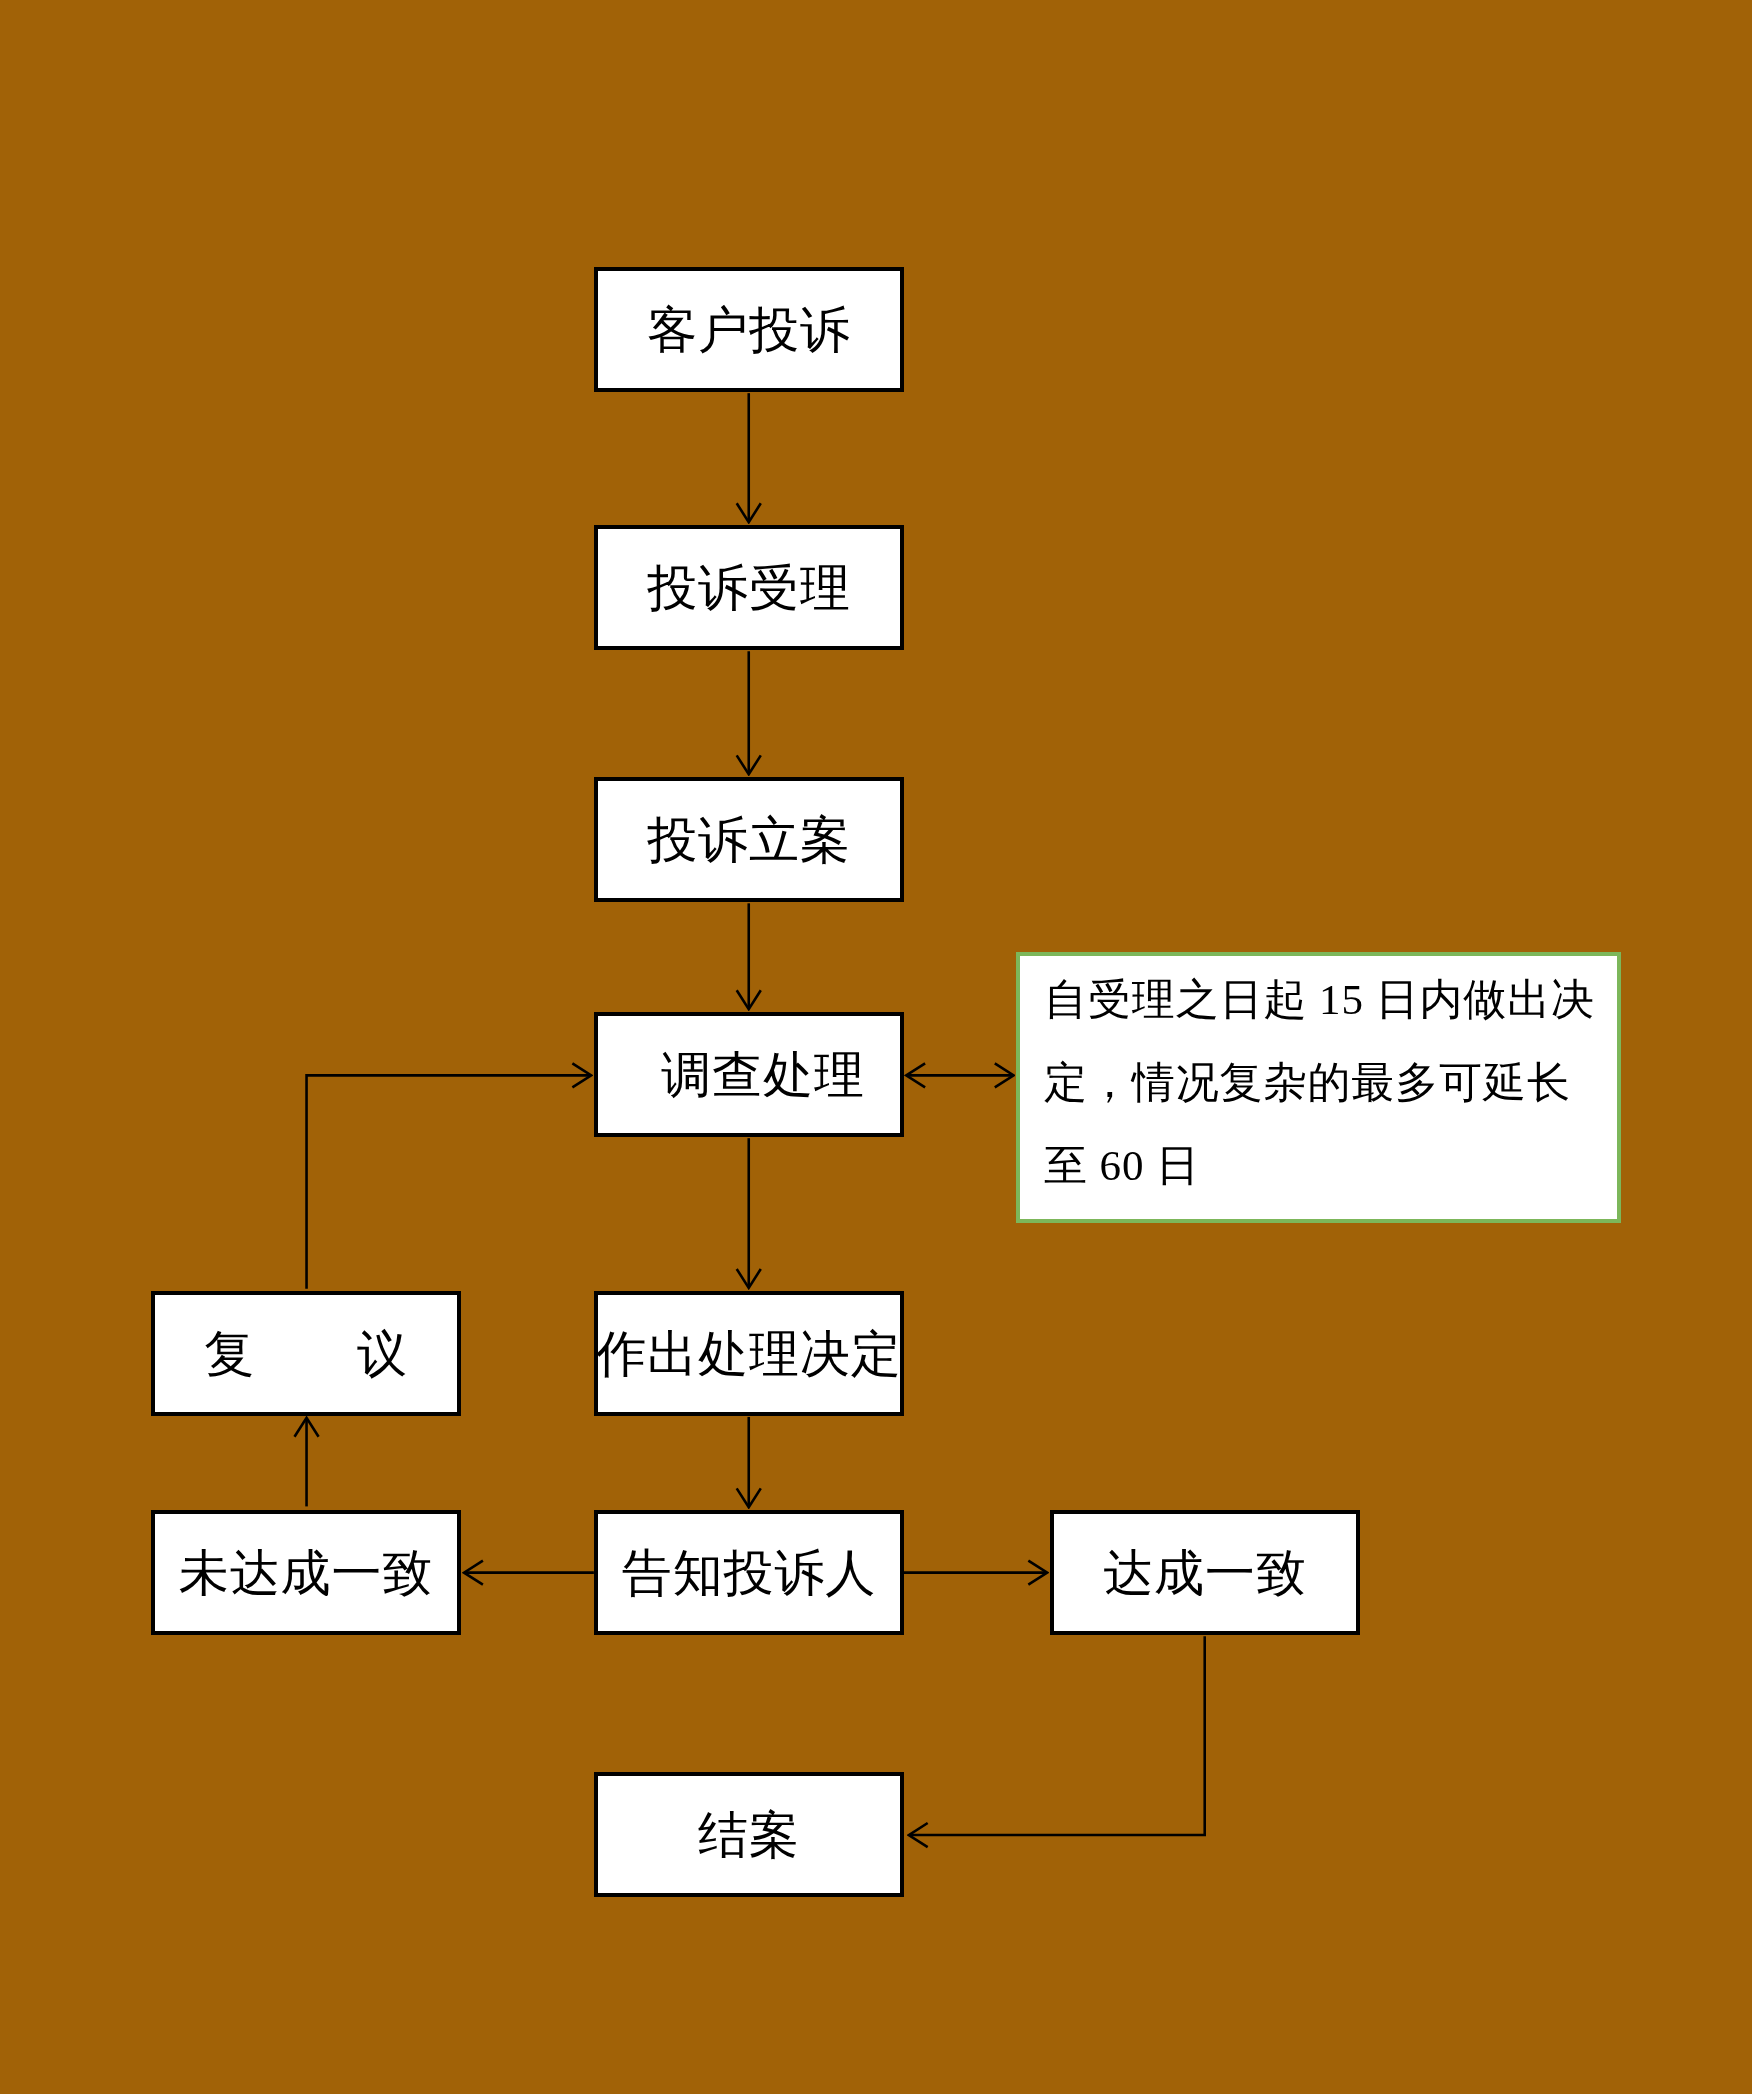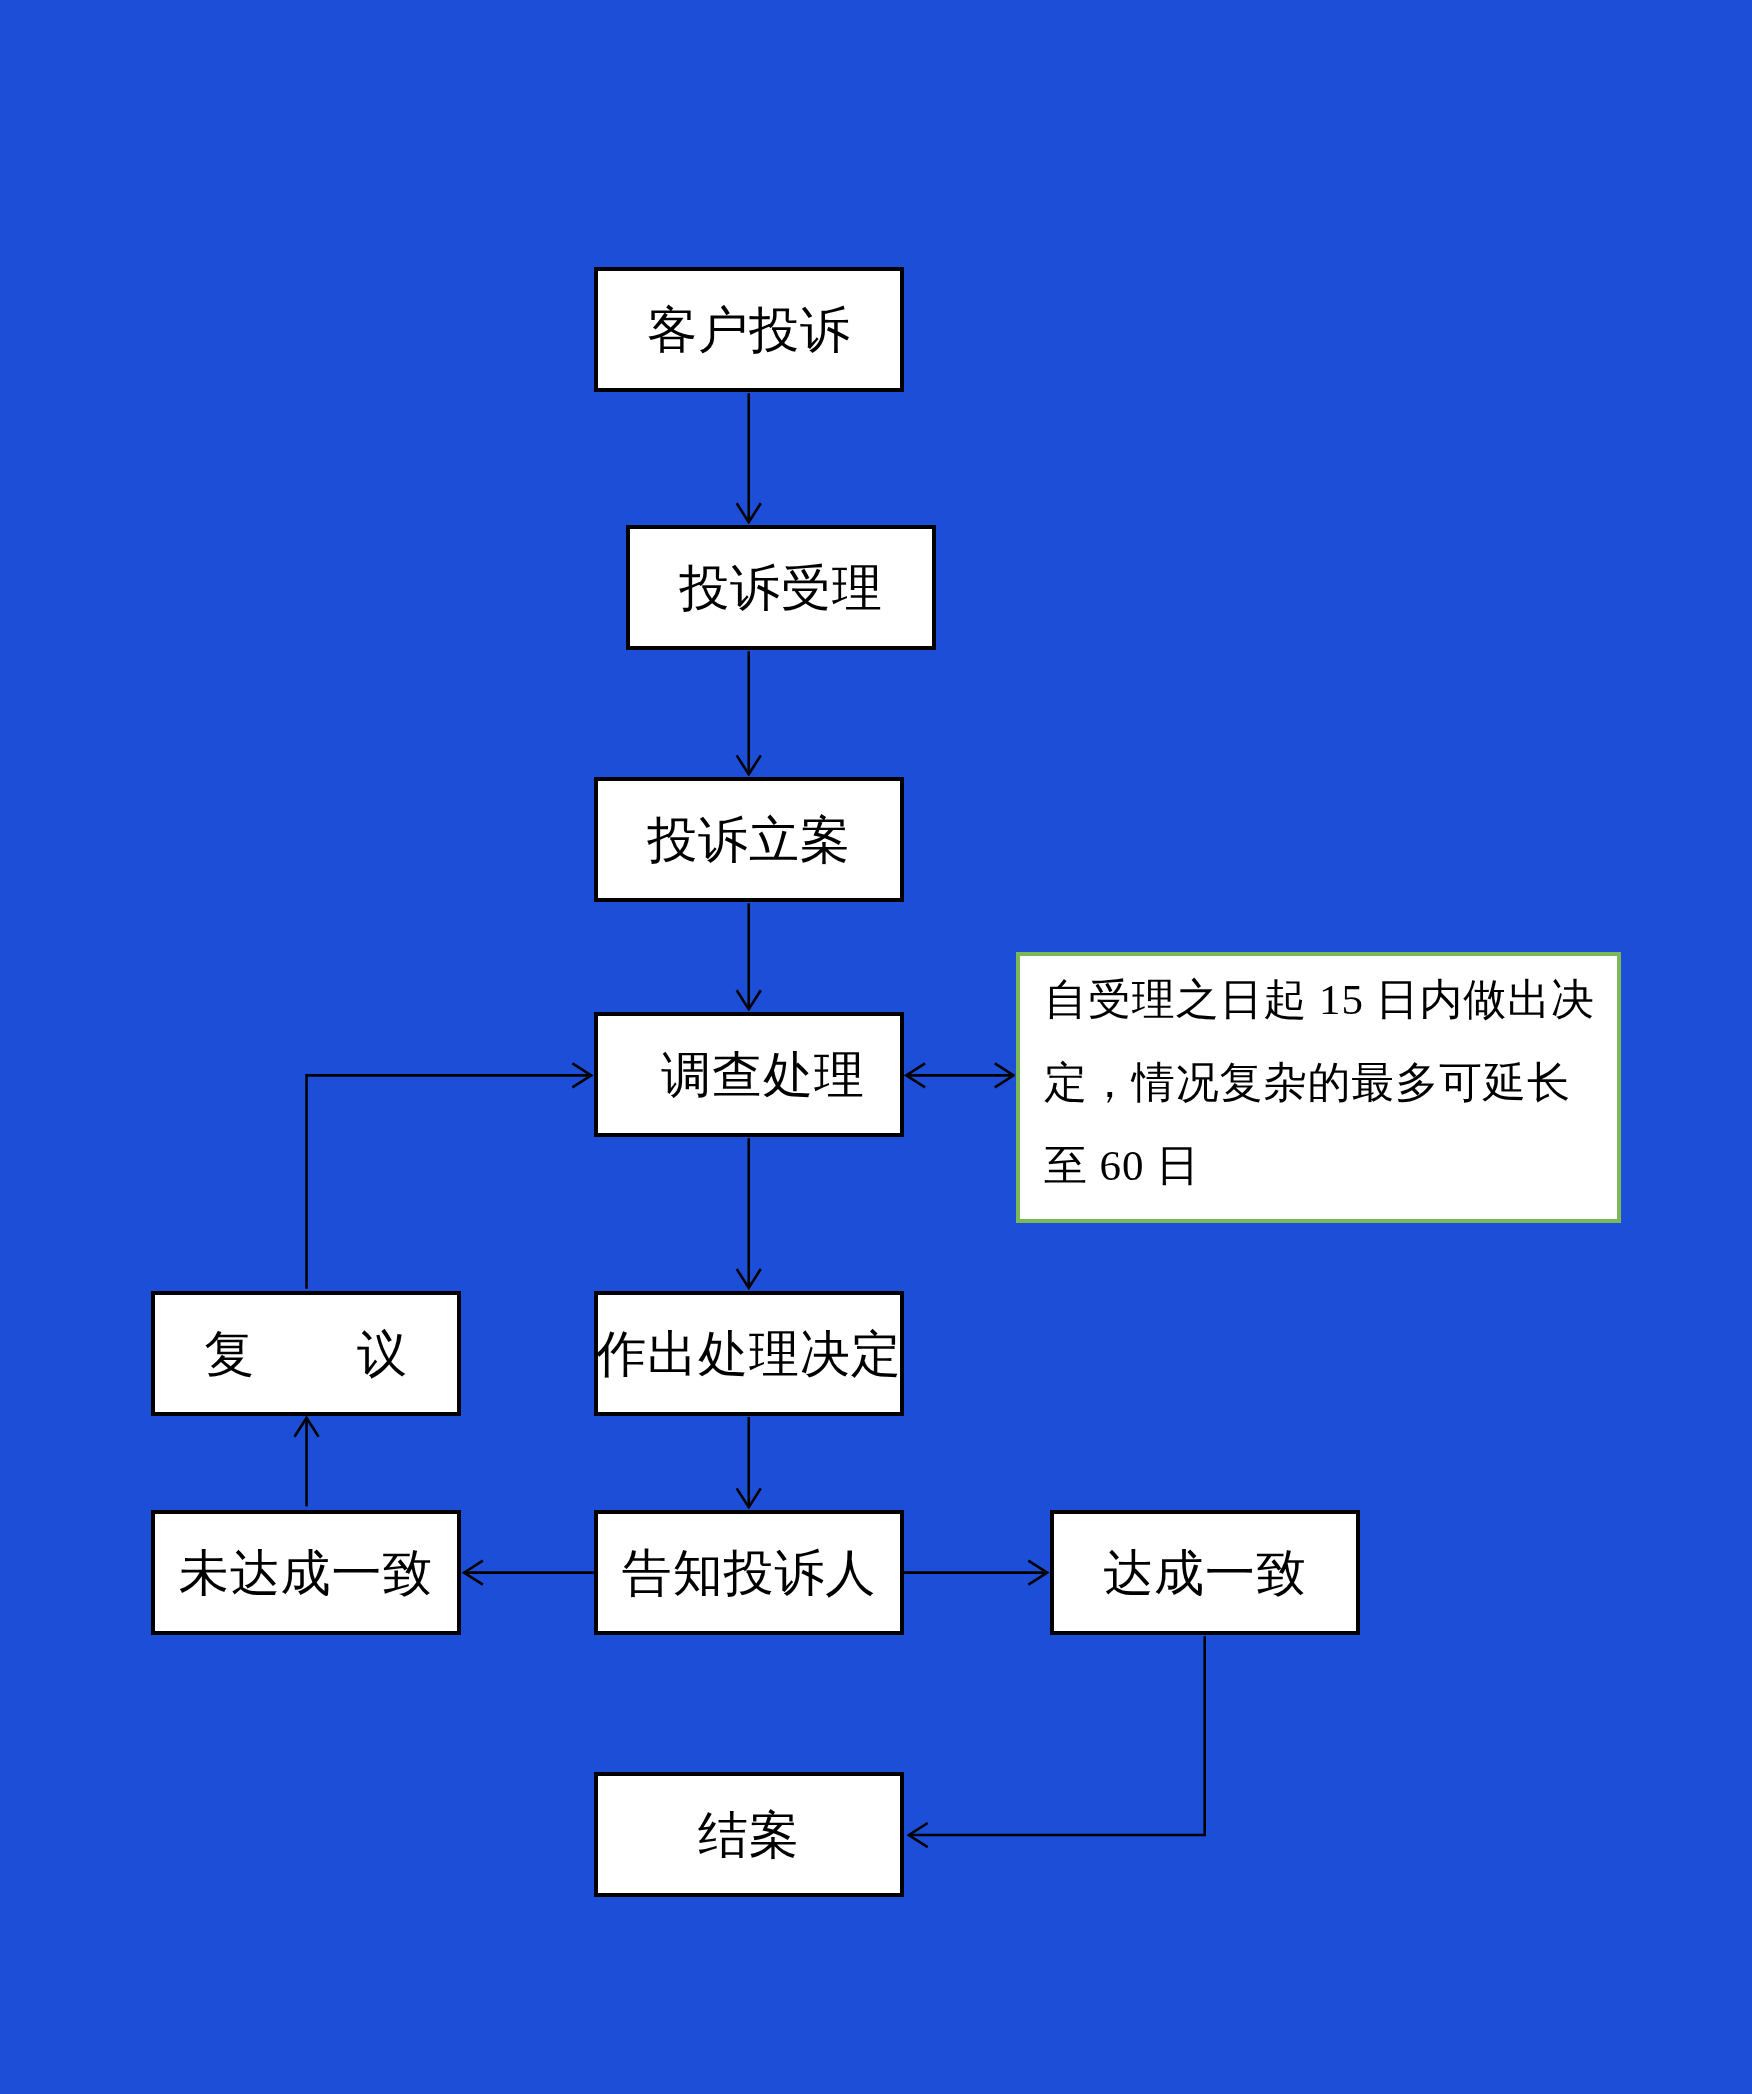--- a/index.html
+++ b/index.html
@@ -62,21 +62,21 @@
   .note-line {
     font-size: 43px;
     line-height: 83px;
     white-space: pre;
     letter-spacing: 0.9px;
   }
 </style>
 </head>
 <body>
 
-<div id="canvas" style="background: #1d4ed8;">
+<div id="canvas" style="background: #a16207;">
 
   <svg id="connector-layer" viewBox="0 0 2037 2434" xmlns="http://www.w3.org/2000/svg">
     <defs>
       <marker id="arrow" viewBox="-26 -17 28 34" refX="-1" refY="0" markerWidth="28" markerHeight="34" markerUnits="userSpaceOnUse" orient="auto-start-reverse">
         <path d="M-22,-14 L0,0 L-22,14" fill="none" stroke="#000000" stroke-width="3"></path>
       </marker>
     </defs>
     <g fill="none" stroke="#000000" stroke-width="3">
       <path d="M870,457 L870,606" marker-end="url(#arrow)"></path>
       <path d="M870,757 L870,899" marker-end="url(#arrow)"></path>
@@ -88,21 +88,21 @@
       <path d="M356,1751 L356,1649" marker-end="url(#arrow)"></path>
       <path d="M356,1498 L356,1250 L686,1250" marker-end="url(#arrow)"></path>
       <path d="M1054,1250 L1177,1250" marker-start="url(#arrow)" marker-end="url(#arrow)"></path>
       <path d="M1400,1902 L1400,2133 L1057,2133" marker-end="url(#arrow)"></path>
     </g>
   </svg>
 
   <div class="node n1" style="border-color: rgb(0, 0, 0);">
     <span>客户投诉</span>
   </div>
-  <div class="node n2" style="border-color: rgb(0, 0, 0); margin-left: 32px;">
+  <div class="node n2" style="border-color: rgb(0, 0, 0);">
     <span>投诉受理</span>
   </div>
   <div class="node n3" style="border-color: rgb(0, 0, 0);">
     <span>投诉立案</span>
   </div>
   <div class="node n4" style="border-color: rgb(0, 0, 0);">
     <span>调查处理</span>
   </div>
   <div class="node n5" style="border-color: rgb(0, 0, 0);">
     <span>复　　议</span>

